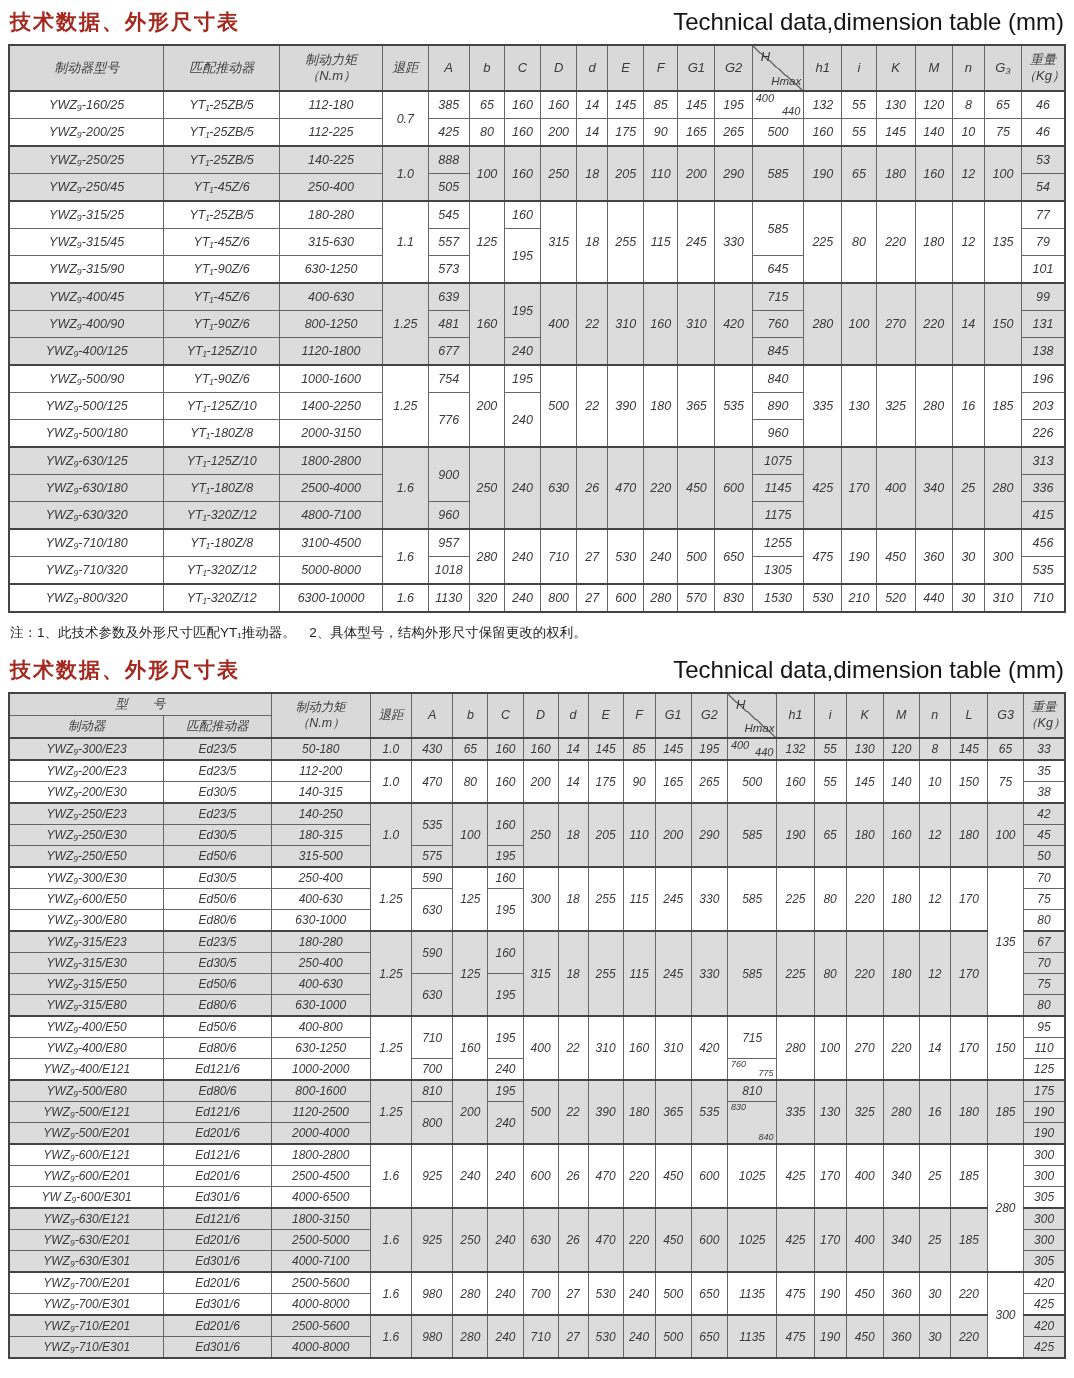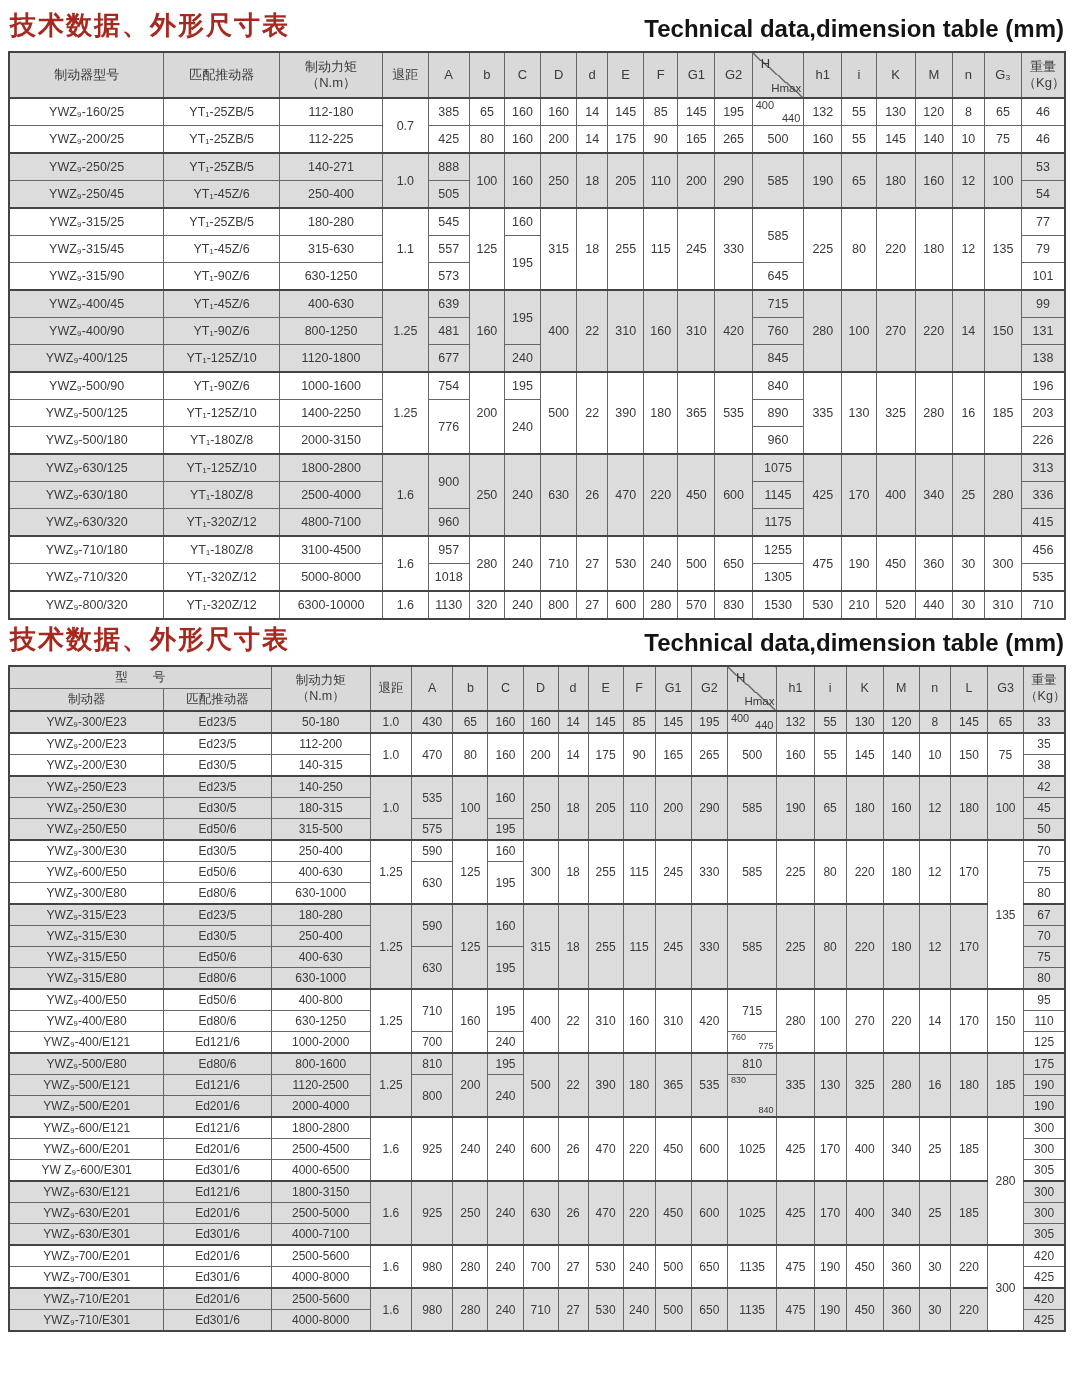--- a/index.html
+++ b/index.html
@@ -2,23 +2,23 @@
 <html style="--red: #a5291f; --hdr: #d9d9d9; --alt: #dcdcdc;"><head>
 <meta charset="utf-8">
 <style>
   :root{
     --red:#a5291f; --hdr:#d9d9d9; --alt:#dcdcdc; --bd:#666; --bd2:#444; --ink:#3a3a3a;
   }
   html,body{margin:0;padding:0;background:#fff;}
   body{width:1074px;height:1378px;font-family:"Liberation Sans","DejaVu Sans",sans-serif;color:var(--ink);}
   .page{padding:6px 8px 0 8px;}
   .titlebar{display:flex;justify-content:space-between;align-items:flex-end;margin:2px 2px 8px 2px;}
-  .title-zh{color:var(--red);font-size:26px;font-weight:bold;letter-spacing:2px;}
-  .title-en{color:#141414;font-size:24px;font-weight:bold;}
-  table{border-collapse:collapse;table-layout:fixed;width:1058px;border:2px solid var(--bd2);}
+  .title-zh{color:var(--red);font-size:21px;font-weight:bold;letter-spacing:2px;}
+  .title-en{color:#141414;font-size:24px;font-weight:normal;}
+  table{border-collapse:collapse;table-layout:fixed;width:1058px;border:2px solid var(--bd2);font-style:italic;}
   th,td{border:1px solid var(--bd);text-align:center;vertical-align:middle;padding:0 1px;overflow:hidden;}
   th{background:var(--hdr);font-weight:normal;white-space:pre-line;line-height:1.25;}
   #t1 th{height:44px;font-size:13px;}
   #t1 td{height:26px;font-size:12.5px;}
   #t2 th{height:21px;font-size:12.5px;}
   #t2 td{height:20px;font-size:12px;}
   tr.g td{background:var(--alt);}
   tr.w td{background:#fff;}
   td.cg{background:var(--alt);}
   tr.gt td{border-top:2px solid var(--bd2);}
@@ -134,21 +134,21 @@
           <td>55</td>
           <td>145</td>
           <td>140</td>
           <td>10</td>
           <td>75</td>
           <td>46</td>
         </tr>
         <tr class="g gt">
           <td>YWZ₉-250/25</td>
           <td>YT₁-25ZB/5</td>
-          <td>140-271</td>
+          <td>140-225</td>
           <td rowspan="2">1.0</td>
           <td>888</td>
           <td rowspan="2">100</td>
           <td rowspan="2">160</td>
           <td rowspan="2">250</td>
           <td rowspan="2">18</td>
           <td rowspan="2">205</td>
           <td rowspan="2">110</td>
           <td rowspan="2">200</td>
           <td rowspan="2">290</td>
@@ -374,20 +374,21 @@
           <td>210</td>
           <td>520</td>
           <td>440</td>
           <td>30</td>
           <td>310</td>
           <td>710</td>
         </tr>
       </tbody>
   </table>
 
+  <div class="note">注：1、此技术参数及外形尺寸匹配YT₁推动器。　2、具体型号，结构外形尺寸保留更改的权利。</div>
 
   <div class="titlebar">
     <div class="title-zh">技术数据、外形尺寸表</div>
     <div class="title-en">Technical data,dimension table (mm)</div>
   </div>
 
   <table id="t2">
     <colgroup>
       <col style="width:150px">
         <col style="width:104px">

